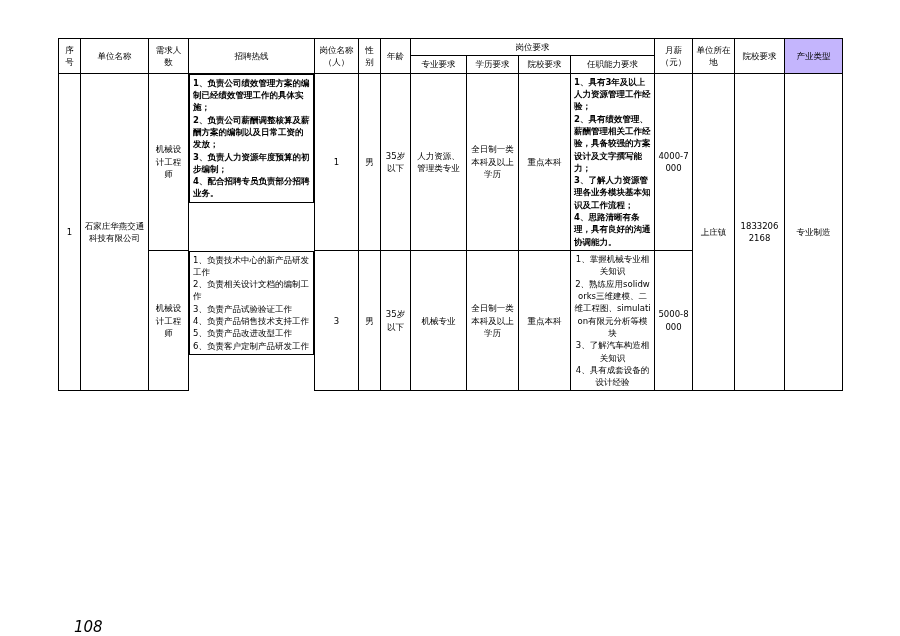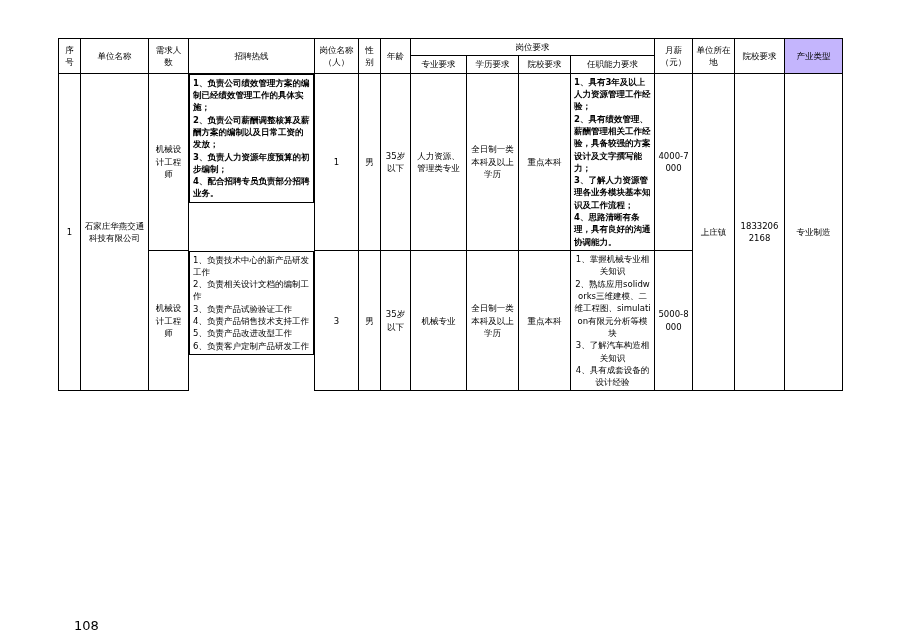--- a/index.html
+++ b/index.html
@@ -70,22 +70,23 @@
   .colw-tel { width: 50px; }
   .colw-ind { width: 58px; }
   .industry-hdr {
     background: #c4b5fd;
     margin-left: 7px;
   }
   .page-num {
     position: absolute;
     left: 74px;
     top: 618px;
-    font-size: 13px;
+    font-size: 15px;
     color: #000000;
+    font-style: italic;
   }
   .duty-text {
     text-indent: 0;
     display: block;
   }
 </style>
 </head>
 <body>
 
 <div class="page">

